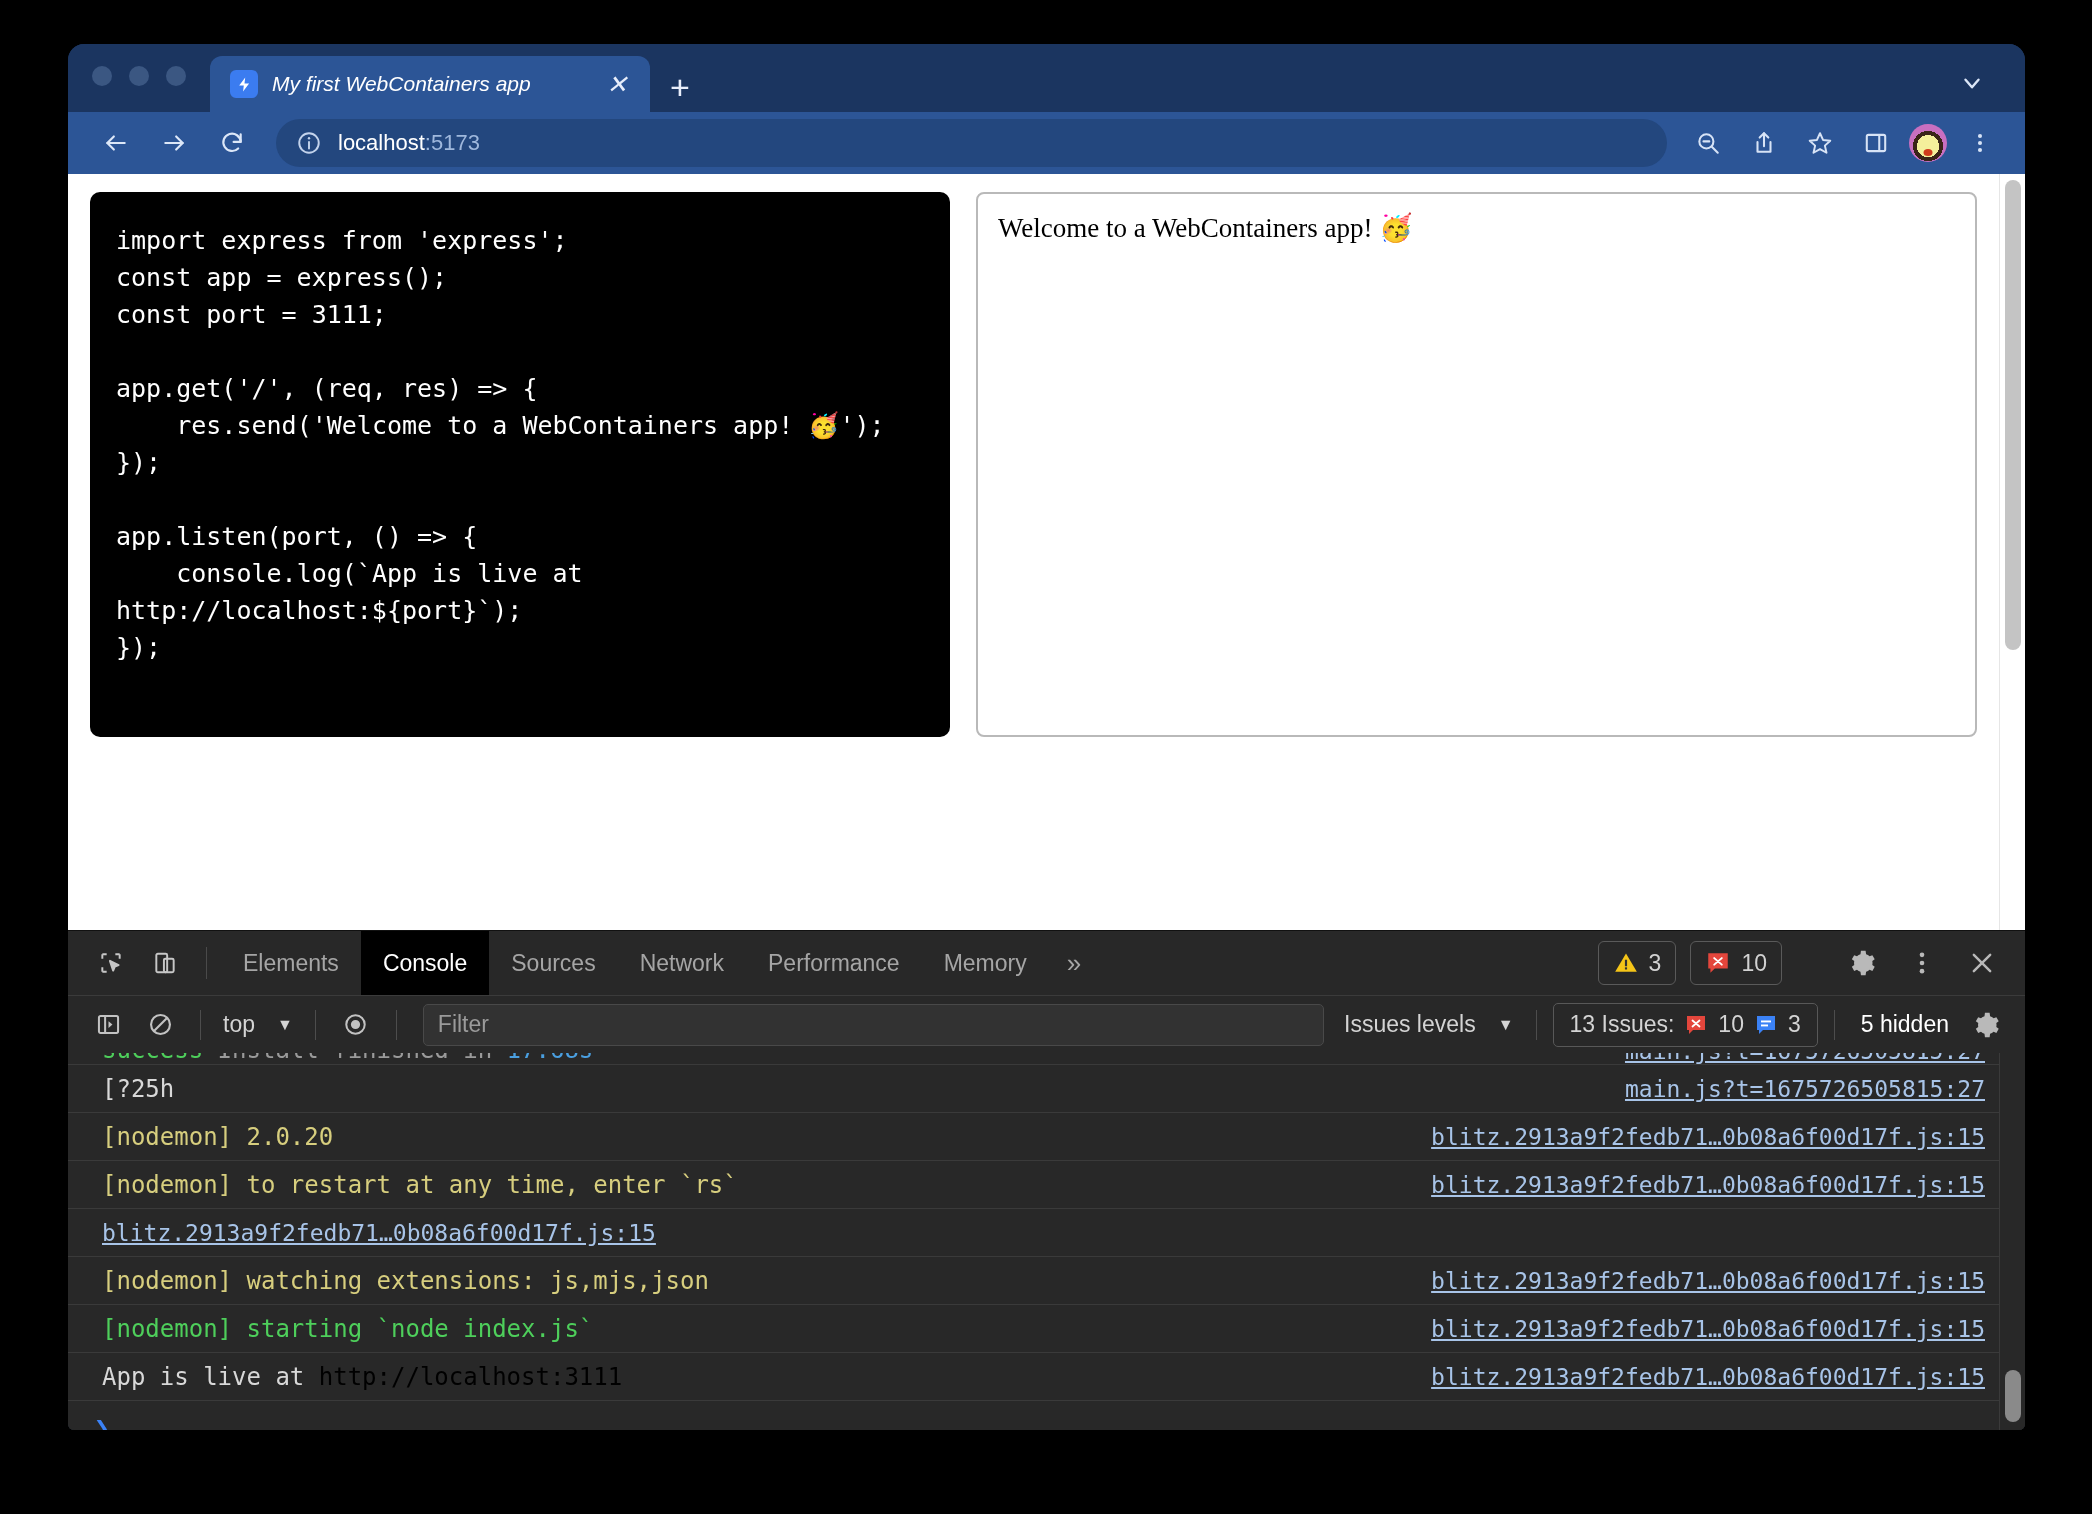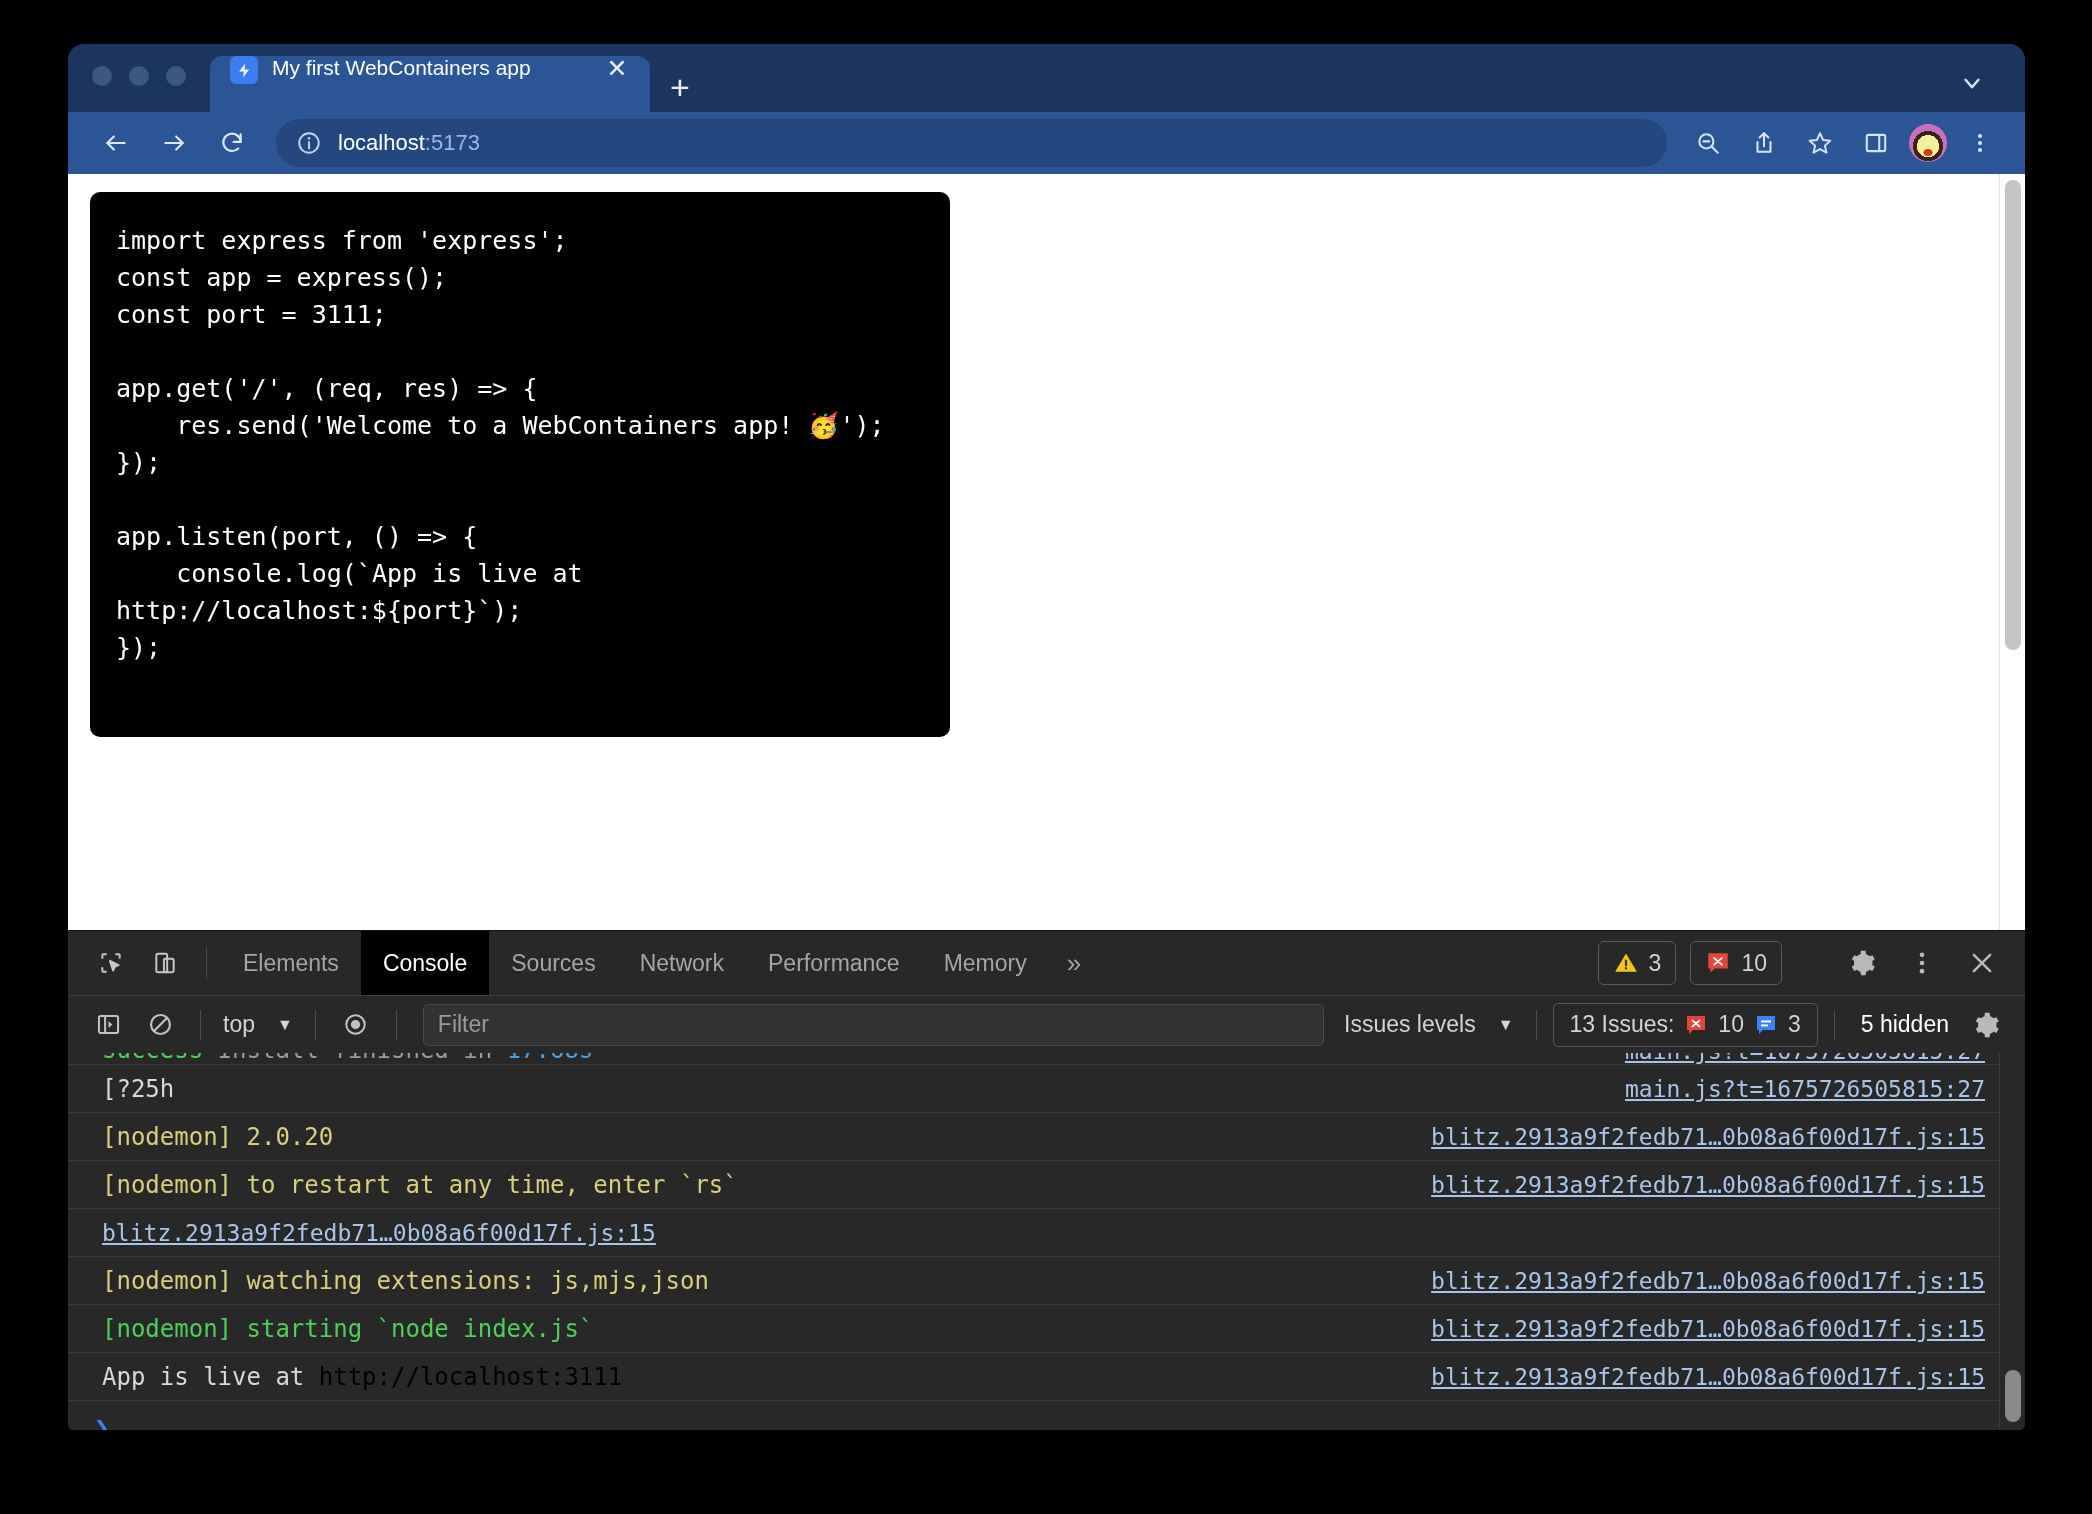--- a/index.html
+++ b/index.html
@@ -33,24 +33,25 @@
   .traffic {
     display: flex; gap: 17px; align-items: center;
     height: 68px; padding-bottom: 4px; margin-right: 24px;
   }
   .dot { width: 20px; height: 20px; border-radius: 50%; background: #3b5782; }
 
   .tab {
     height: 56px;
     background: #2c5596;
     border-radius: 12px 12px 0 0;
-    display: flex; align-items: flex-start;
+    display: flex; align-items: center;
     padding: 0 18px 0 20px;
     gap: 14px;
     min-width: 440px;
+    font-style: italic;
   }
   .favicon {
     width: 28px; height: 28px; border-radius: 6px;
     background: #3b7cf0;
     display: flex; align-items: center; justify-content: center;
     flex: 0 0 auto;
   }
   .favicon svg { width: 17px; height: 17px; display: block; }
   .tab-title {
     color: #fff; font-size: 21px; white-space: nowrap;
@@ -426,20 +427,23 @@
 const port = 3111;
 
 app.get('/', (req, res) =&gt; {
     res.send('Welcome to a WebContainers app! 🥳');
 });
 
 app.listen(port, () =&gt; {
     console.log(`App is live at
 http://localhost:${port}`);
 });</pre>
+      </div>
+      <div class="preview-panel">
+        <div class="preview-text">Welcome to a WebContainers app! 🥳</div>
       </div>
     </div>
     <div class="page-scrollbar">
       <div class="thumb"></div>
     </div>
   </div>
 
   <div class="devtools">
 
     <div class="dt-tabbar">

